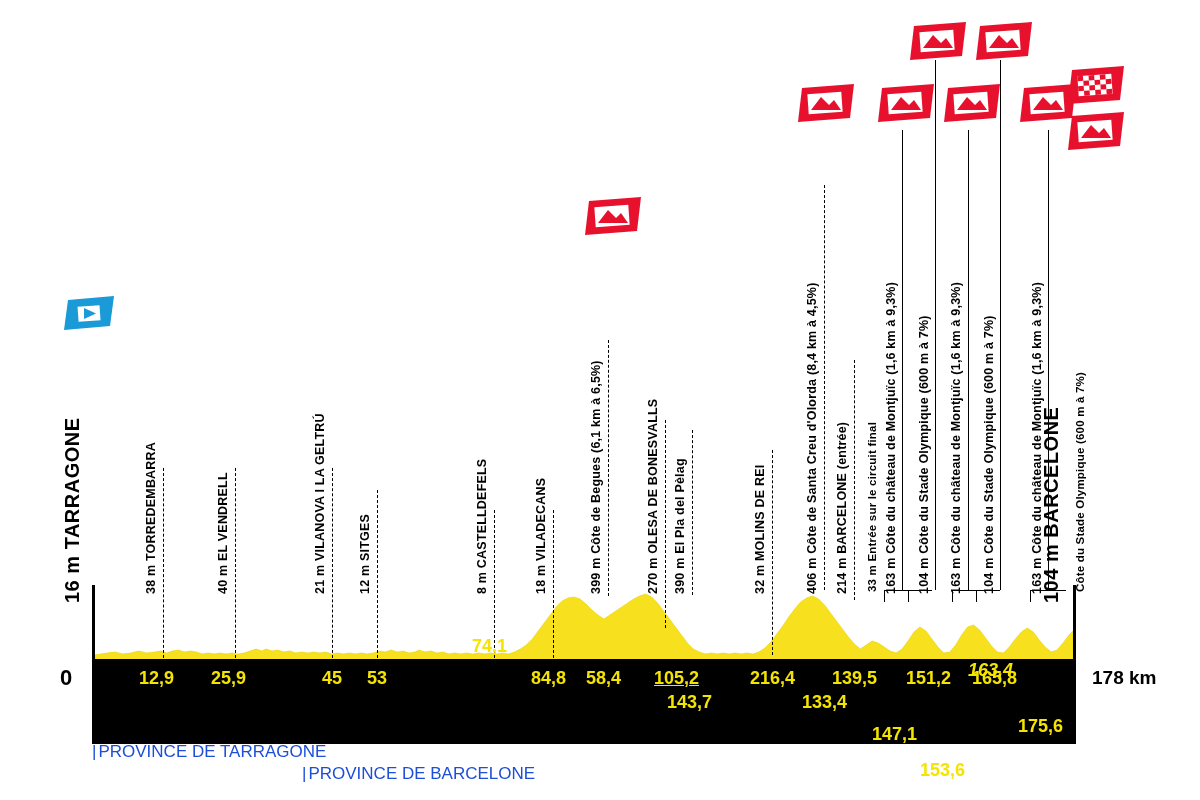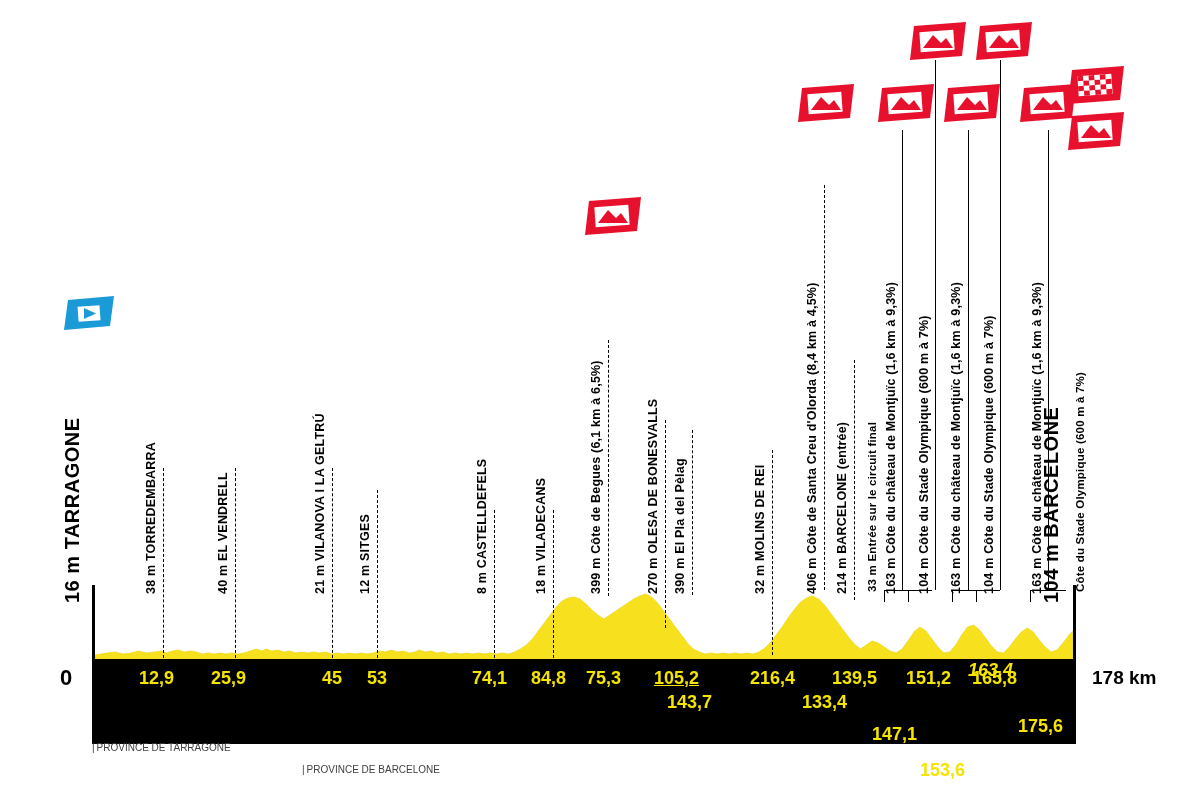--- a/index.html
+++ b/index.html
@@ -61,21 +61,21 @@
   }
   .km-start {
     position:absolute; font-size:22px; font-weight:bold; color:#000;
   }
   .km-end {
     position:absolute; font-size:19px; font-weight:bold; color:#000; white-space:nowrap;
   }
 
   
   .province {
-    position:absolute; font-size:10px; font-weight:normal; color:#404040; white-space:nowrap;
+    position:absolute; font-size:17px; font-weight:normal; color:#1d4ed8; white-space:nowrap;
   }
   .province::before { content:"|"; margin-right:2px; }
 
   
   .flag {
     position:absolute; width:58px; height:40px;
   }
   .flag svg { display:block; }
 
   
@@ -301,23 +301,23 @@
   <div class="vlabel small" style="left:1086px; top:580px;">
     <span>Côte du Stade Olympique (600 m à 7%)</span>
   </div>
 
   <div class="km-start" style="left:60px; top:665px;">0</div>
 
   <div class="km" style="left:139px; top:668px;">12,9</div>
   <div class="km" style="left:211px; top:668px;">25,9</div>
   <div class="km" style="left:322px; top:668px;">45</div>
   <div class="km" style="left:367px; top:668px;">53</div>
-  <div class="km" style="left:472px; top:668px;">74,1</div>
+  <div class="km" style="left:472px; top:636px;">74,1</div>
   <div class="km" style="left:531px; top:668px;">84,8</div>
-  <div class="km" style="left:586px; top:668px;">75,3</div>
+  <div class="km" style="left:586px; top:668px;">58,4</div>
   <div class="km" style="left:654px; top:668px;text-decoration:underline;">105,2</div>
   <div class="km" style="left:667px; top:692px;">143,7</div>
   <div class="km" style="left:750px; top:668px;">216,4</div>
   <div class="km" style="left:802px; top:692px;">133,4</div>
   <div class="km" style="left:832px; top:668px;">139,5</div>
   <div class="km" style="left:872px; top:692px;margin-top:32px;">147,1</div>
   <div class="km" style="left:906px; top:668px;">151,2</div>
   <div class="km" style="left:920px; top:716px;margin-top:44px;">153,6</div>
   <div class="km" style="left:968px; top:660px;font-style:italic;">163,4</div>
   <div class="km" style="left:972px; top:668px;">165,8</div>

